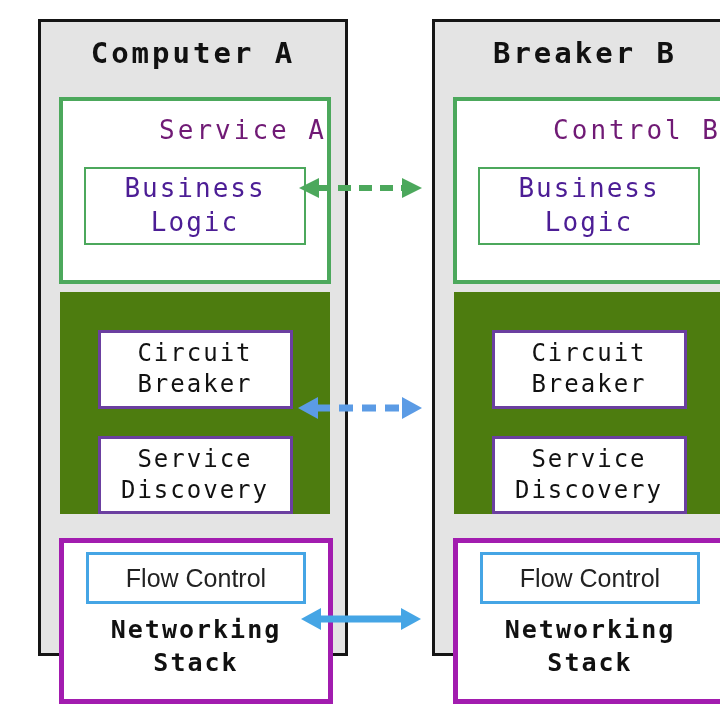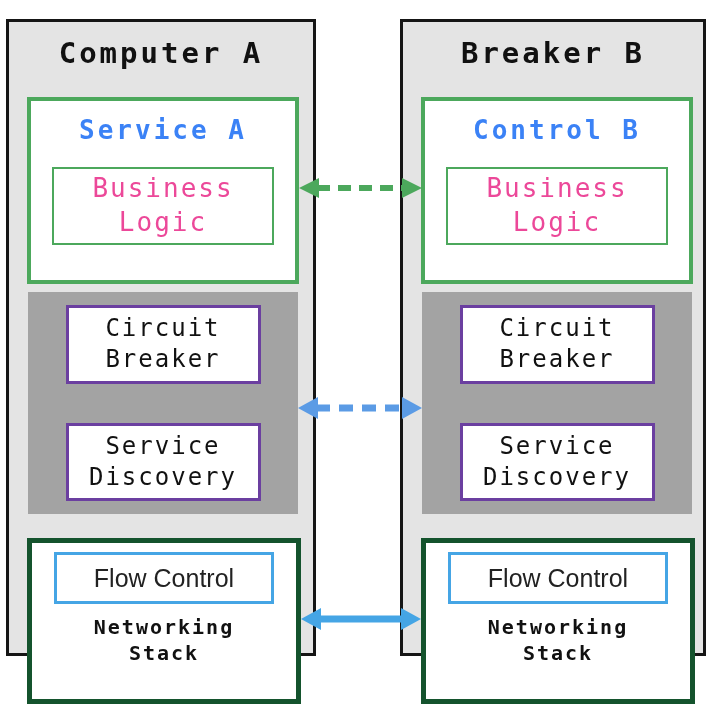--- a/index.html
+++ b/index.html
@@ -15,20 +15,21 @@
     background: #ffffff;
     overflow: hidden;
   }
   .computer {
     position: absolute;
     top: 19px;
     height: 637px;
     background: #E4E4E4;
     border: 3px solid #151515;
     box-sizing: border-box;
+    margin-left: 32px;
   }
   .computer-a { left: 6px;   width: 310px; }
   .computer-b { left: 400px; width: 306px; }
 
   .computer-title {
     margin-top: 14px;
     text-align: center;
     font-weight: 700;
     font-size: 29px;
     letter-spacing: 3px;
@@ -43,87 +44,88 @@
   }
 
   
   .service-box {
     left: 18px; top: 75px; width: 272px; height: 187px;
     border: 4px solid #4CA85C;
     background: #ffffff;
   }
   .service-title {
     margin-top: 14px;
-    font-weight: 700;
+    font-weight: 400;
     font-size: 26px;
     letter-spacing: 3px;
-    color: #3b82f6;
+    color: #701a75;
+    text-align: right;
   }
   .business-box {
     margin: 22px auto 0;
     width: 222px;
     border: 2px solid #4CA85C;
     background: #ffffff;
     padding: 3px 0;
     font-size: 26px;
     font-weight: 500;
     letter-spacing: 2px;
     line-height: 1.3;
     white-space: pre-line;
-    color: #ec4899;
+    color: #4c1d95;
     box-sizing: border-box;
   }
 
   
   .middleware-box {
     left: 19px; top: 270px; width: 270px; height: 222px;
-    background: #a3a3a3;
+    background: #4d7c0f;
     display: flex;
     flex-direction: column;
     align-items: center;
-    justify-content: center;
-    gap: 39px;
+    justify-content: flex-end;
+    gap: 27px;
   }
   .mw-item {
     width: 195px;
     border: 3px solid #6B3FA0;
     background: #ffffff;
     padding: 5px 0;
     font-size: 24px;
     letter-spacing: 2px;
     line-height: 1.3;
     white-space: pre-line;
     color: #111111;
     box-sizing: border-box;
   }
 
   
   .network-box {
     left: 18px; top: 516px; width: 274px; height: 166px;
-    border: 5px solid #14532d;
+    border: 5px solid #a21caf;
     background: #ffffff;
   }
   .flow-box {
     margin: 9px auto 0;
     width: 220px;
     height: 52px;
     border: 3px solid #45A5E5;
     box-sizing: border-box;
     display: flex;
     align-items: center;
     justify-content: center;
     font-family: "Liberation Sans", sans-serif;
     font-size: 25px;
     color: #222222;
     background: #ffffff;
   }
   .network-title {
     margin-top: 10px;
     font-weight: 700;
-    font-size: 20px;
+    font-size: 25px;
     letter-spacing: 2px;
     line-height: 1.3;
     white-space: pre-line;
     color: #111111;
   }
 
   .arrows {
     position: absolute;
     left: 0; top: 0;
     width: 720px;

